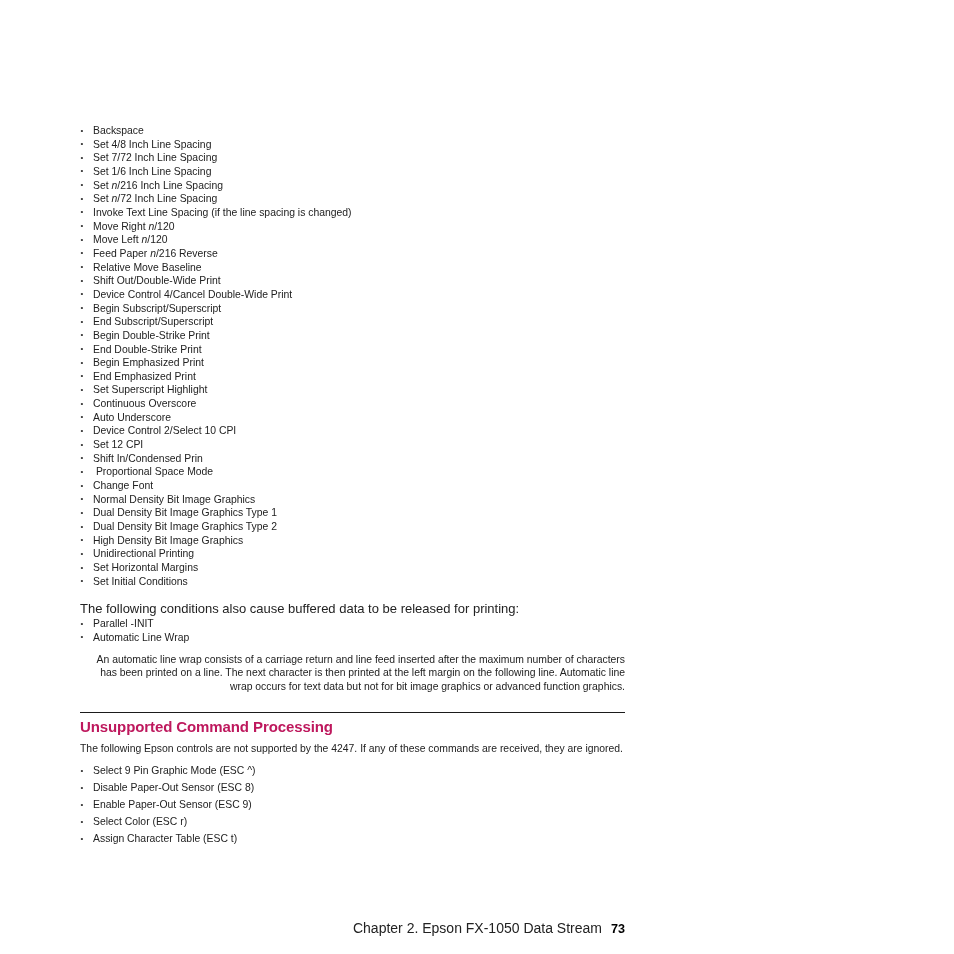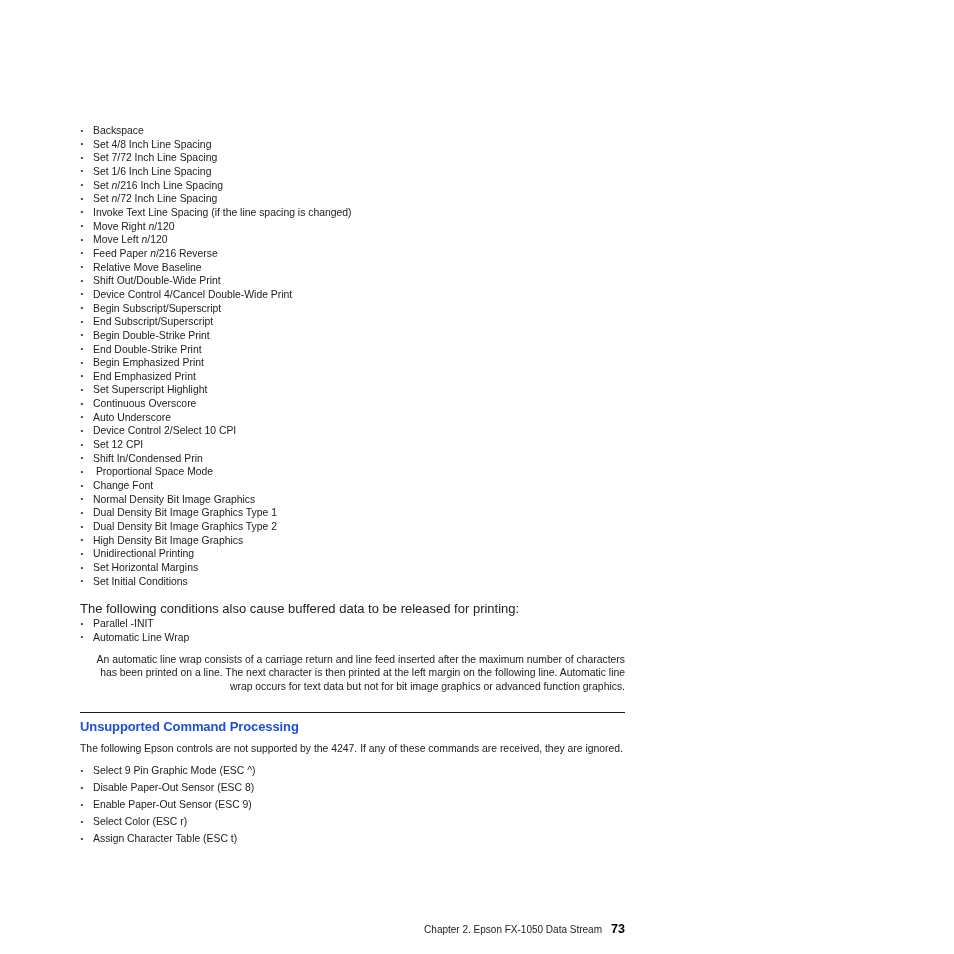--- a/index.html
+++ b/index.html
@@ -103,25 +103,25 @@
     top: 712px;
     width: 545px;
     height: 1.4px;
     background: #1b1b1b;
   }
   .section-heading {
     position: absolute;
     left: 80px;
     top: 717px;
     margin: 0;
-    font-size: 13px;
+    font-size: 15px;
     line-height: 20px;
     font-weight: bold;
     letter-spacing: -0.1px;
-    color: #1d4ed8;
+    color: #be185d;
   }
 
   
   .sect-unsupported {
     position: absolute;
     left: 80px;
     top: 742px;
     width: 548px;
   }
   .unsup-intro {
@@ -157,21 +157,21 @@
   
   .footer {
     position: absolute;
     left: 0;
     top: 901px;
     width: 625px;
     text-align: right;
     white-space: pre;
   }
   .footer .chapter-ref {
-    font-size: 10px;
+    font-size: 14px;
     color: #222222;
   }
   .footer .page-number {
     font-size: 12.6px;
     font-weight: bold;
     margin-left: 9px;
     color: #000000;
   }
 </style>
 </head>

